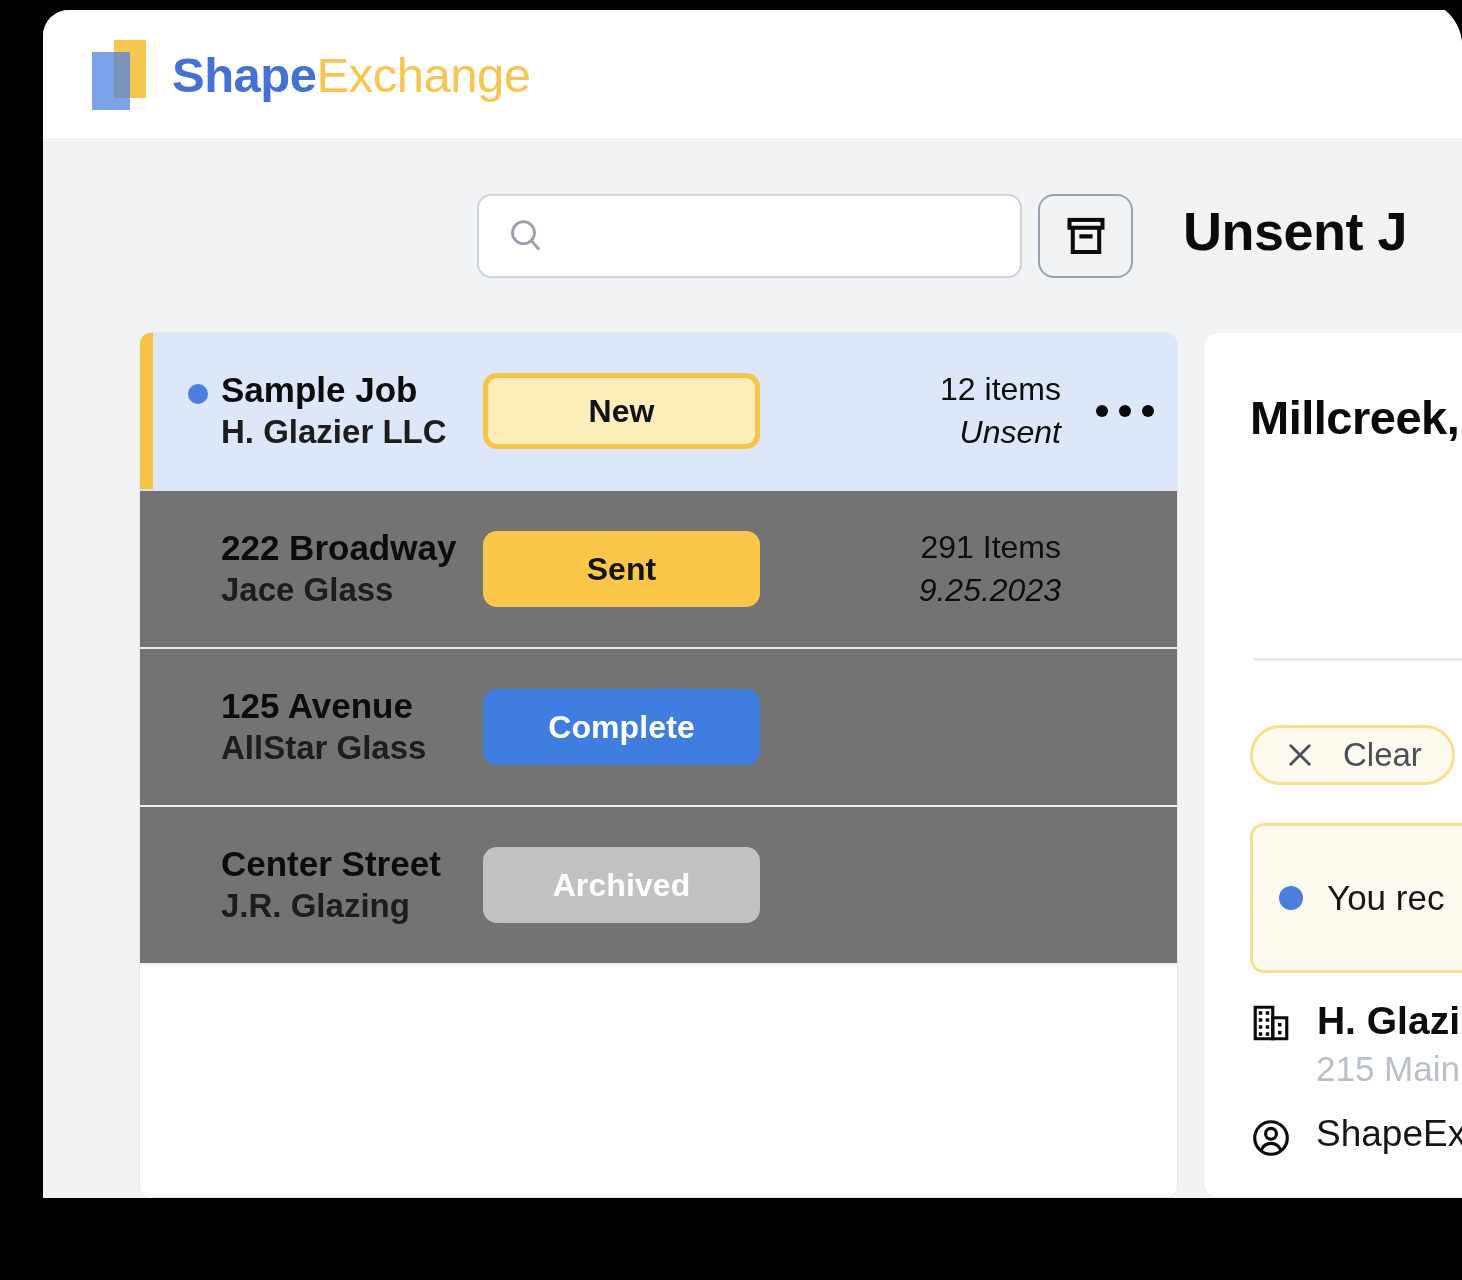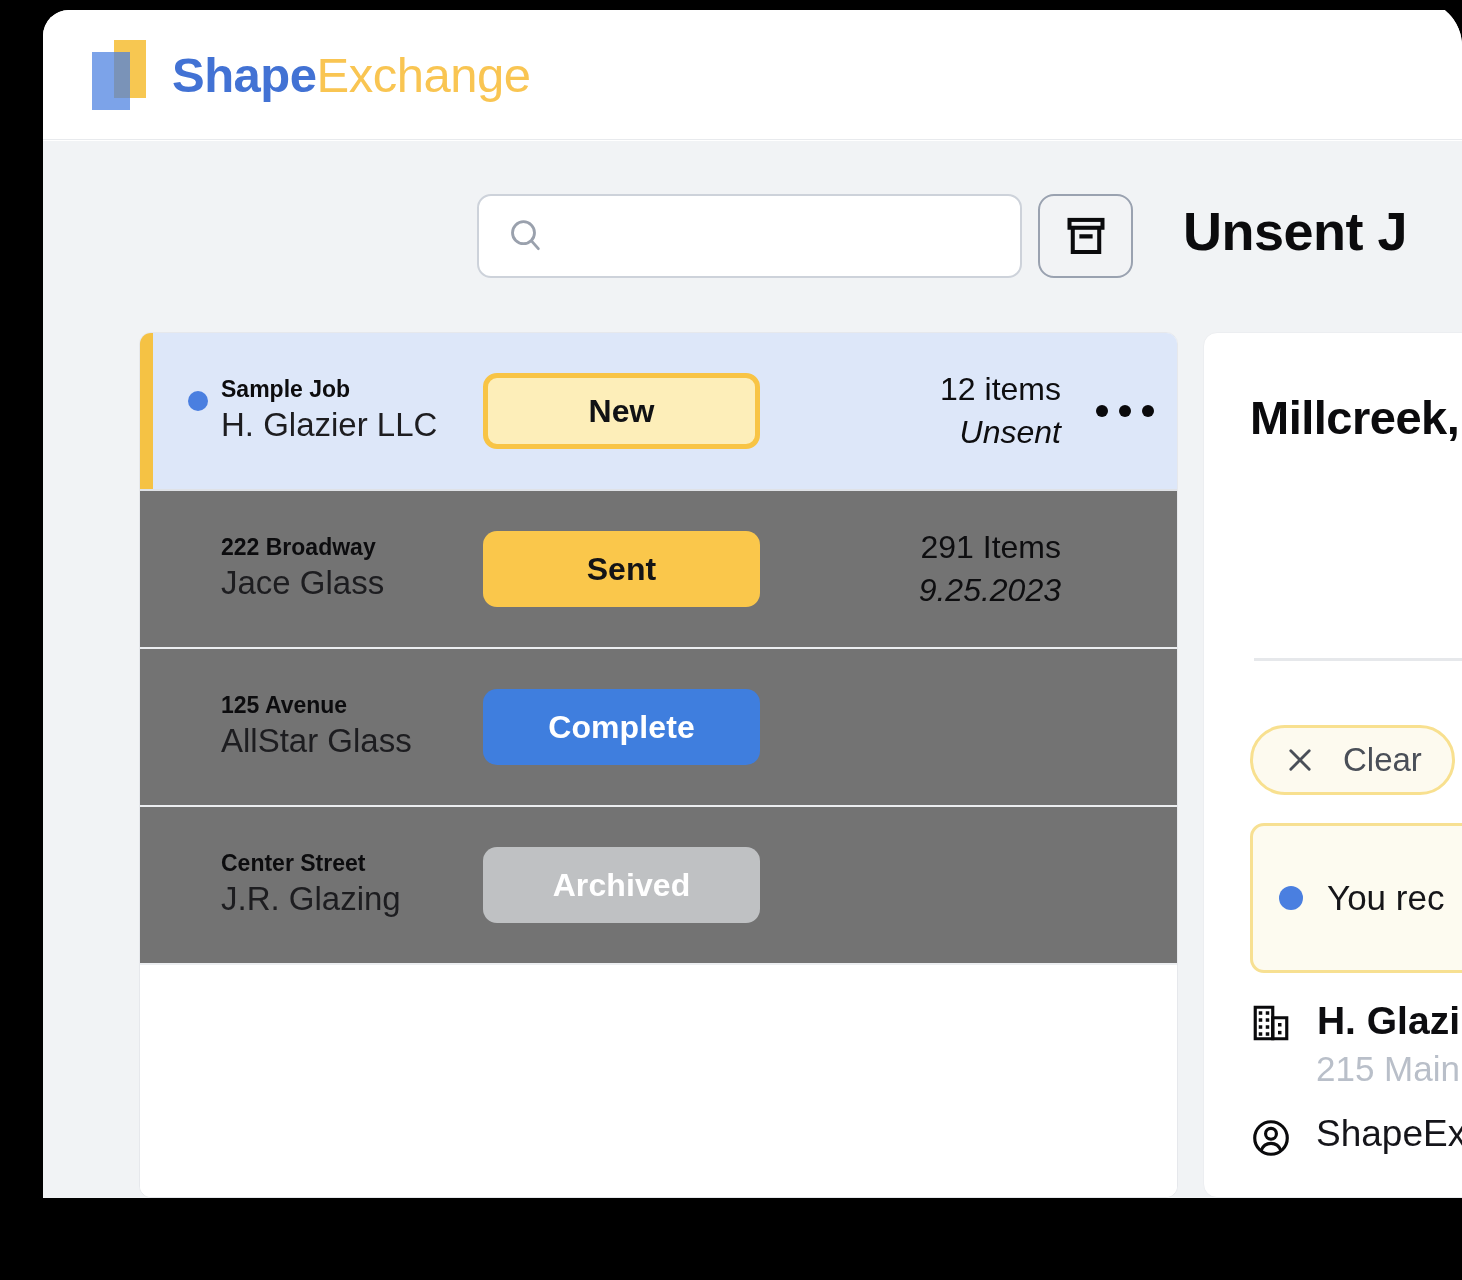--- a/index.html
+++ b/index.html
@@ -180,32 +180,32 @@
   .job-info.with-dot { padding-left: 48px; display: flex; align-items: flex-start; }
   .blue-dot {
     width: 20px; height: 20px;
     border-radius: 50%;
     background: #4a7fe0;
     flex: none;
     margin-top: 16px;
     margin-right: 13px;
   }
   .job-name {
-    font-size: 23px;
+    font-size: 35px;
     font-weight: bold;
     color: #0c0c0e;
     line-height: 1.25;
     white-space: nowrap;
   }
   .job-company {
     font-size: 33px;
     color: #1d1d20;
     line-height: 1.3;
     white-space: nowrap;
-    font-weight: normal;
+    font-weight: bold;
   }
 
   .badge-cell {
     width: 300px;
     flex: none;
     display: flex;
     justify-content: flex-start;
     padding-left: 5px;
   }
   .badge {
@@ -307,21 +307,21 @@
     top: 325px;
     width: 300px;
     height: 3px;
     background: #e6e8eb;
   }
 
   #clear-pill {
     position: absolute;
     left: 46px;
     top: 392px;
-    height: 70px;
+    height: 60px;
     padding: 0 30px;
     background: #fdfaef;
     border: 3px solid #f8e08f;
     border-radius: 36px;
     display: flex;
     align-items: center;
     gap: 26px;
     white-space: nowrap;
   }
   #clear-pill .clear-label {

